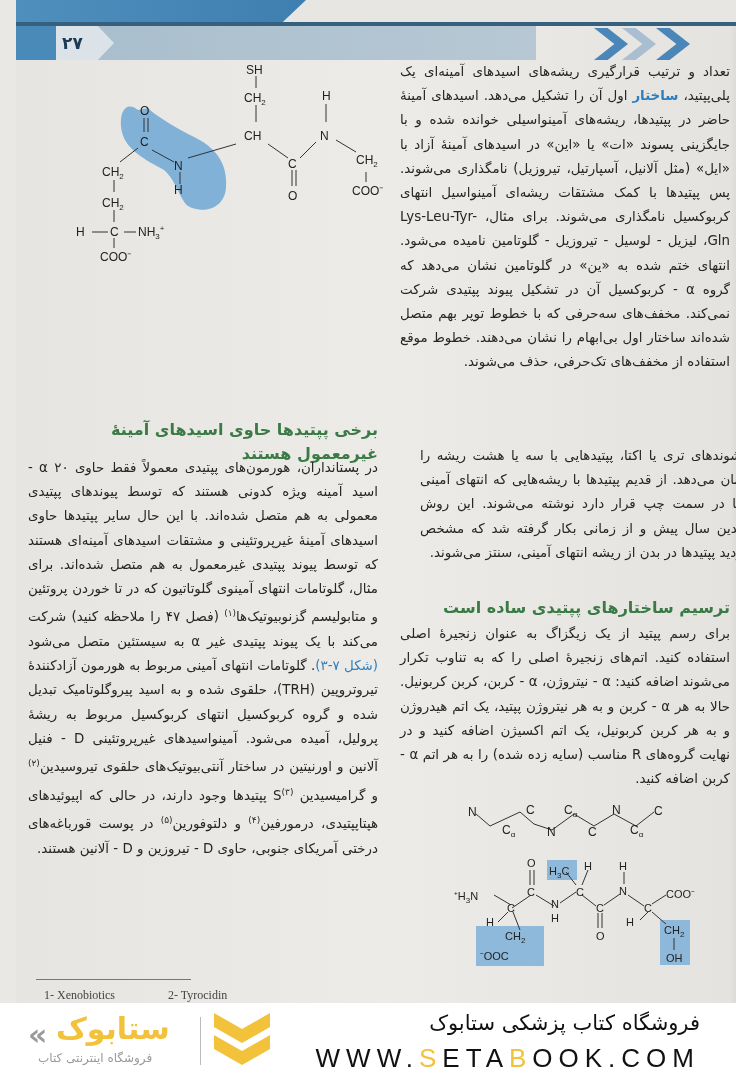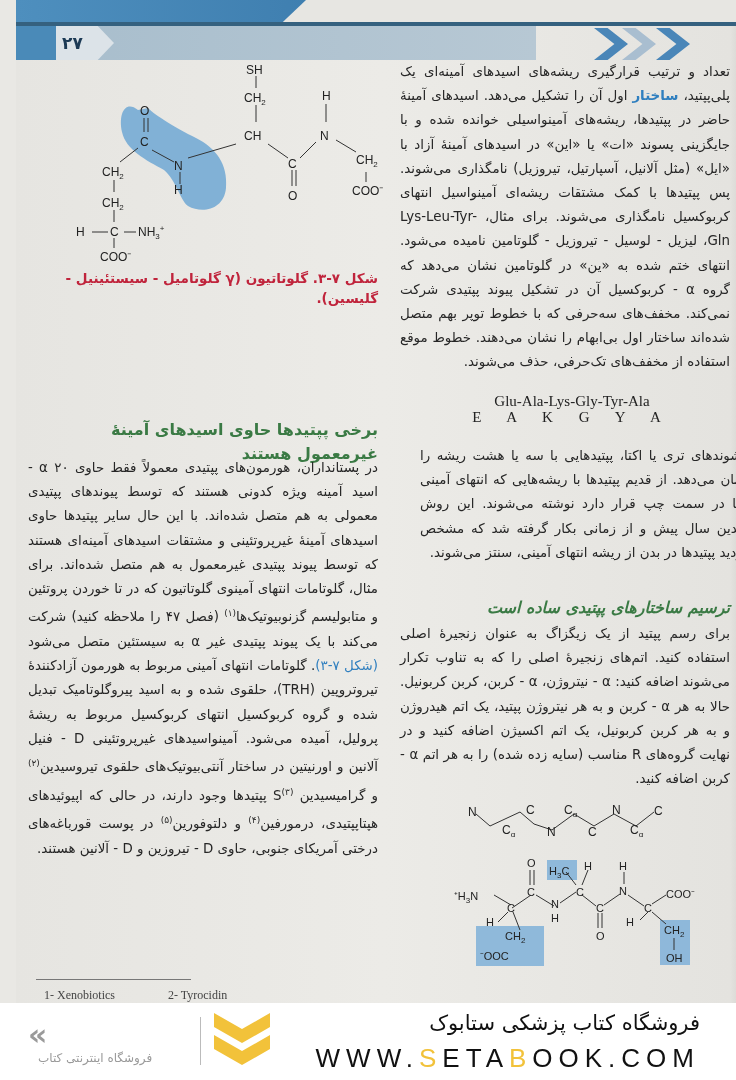--- a/index.html
+++ b/index.html
@@ -73,28 +73,24 @@
   <div class="hdr-page-box"></div>
   <div class="hdr-page-num">۲۷</div>
   <div class="chev chev1"></div>
   <div class="chev chev2"></div>
   <div class="chev chev3"></div>
 
   <div class="col col-right">
     <span>تعداد و ترتیب قرارگیری ریشه‌های اسیدهای آمینه‌ای یک پلی‌پپتید، </span><span class="hl-blue">ساختار</span><span> اول آن را تشکیل می‌دهد. اسیدهای آمینهٔ حاضر در پپتیدها، ریشه‌های آمینواسیلی خوانده شده و با جایگزینی پسوند «ات» یا «این» در اسیدهای آمینهٔ آزاد با «ایل» (مثل آلانیل، آسپارتیل، تیروزیل) نامگذاری می‌شوند. پس پپتیدها با کمک مشتقات ریشه‌ای آمینواسیل انتهای کربوکسیل نامگذاری می‌شوند. برای مثال، Lys-Leu-Tyr-Gln، لیزیل - لوسیل - تیروزیل - گلوتامین نامیده می‌شود. انتهای ختم شده به «ین» در گلوتامین نشان می‌دهد که گروه α - کربوکسیل آن در تشکیل پیوند پپتیدی شرکت نمی‌کند. مخفف‌های سه‌حرفی که با خطوط توپر بهم متصل شده‌اند ساختار اول بی‌ابهام را نشان می‌دهند. خطوط موقع استفاده از مخفف‌های تک‌حرفی، حذف می‌شوند.</span>
   </div>
 
-  <div class="seq">
-    <div>Glu-Ala-Lys-Gly-Tyr-Ala</div>
-    <div class="letters">E A K G Y A</div>
-  </div>
 
   <div class="col" style="left:384px; top:444px; width:330px;margin-left:20px;">پیشوندهای تری یا اکتا، پپتیدهایی با سه یا هشت ریشه را نشان می‌دهد. از قدیم پپتیدها با ریشه‌هایی که انتهای آمینی آنها در سمت چپ قرار دارد نوشته می‌شوند. این روش چندین سال پیش و از زمانی بکار گرفته شد که مشخص گردید پپتیدها در بدن از ریشه انتهای آمینی، سنتز می‌شوند.</div>
 
-  <div class="h-green" style="left:384px; top:596px; width:330px;font-style:italic;">ترسیم ساختارهای پپتیدی ساده است</div>
+  <div class="h-green" style="left:384px; top:596px; width:330px;">ترسیم ساختارهای پپتیدی ساده است</div>
 
   <div class="col" style="left:384px; top:622px; width:330px;">برای رسم پپتید از یک زیگزاگ به عنوان زنجیرهٔ اصلی استفاده کنید. اتم‌های زنجیرهٔ اصلی را که به تناوب تکرار می‌شوند اضافه کنید: α - نیتروژن، α - کربن، کربن کربونیل. حالا به هر α - کربن و به هر نیتروژن پپتید، یک اتم هیدروژن و به هر کربن کربونیل، یک اتم اکسیژن اضافه کنید و در نهایت گروه‌های R مناسب (سایه زده شده) را به هر اتم α - کربن اضافه کنید.</div>
 
   <svg style="position:absolute; left:400px; top:800px;" width="290" height="170" viewBox="0 0 290 170">
 
     <g stroke="#333" stroke-width="1" fill="none">
       <polyline points="60,14 74,26 104,12 118,24 136,30 158,14 178,26 198,14 220,26 238,12"></polyline>
     </g>
     <text x="52" y="16" font-size="12">N</text>
     <text x="86" y="34" font-size="12">C<tspan font-size="8" dy="3">α</tspan></text>
@@ -193,38 +189,38 @@
     <text x="300" y="104" font-size="12">CH<tspan font-size="8" dy="3">2</tspan></text>
     <text x="296" y="135" font-size="12">COO⁻</text>
     <text x="46" y="116" font-size="12">CH<tspan font-size="8" dy="3">2</tspan></text>
     <text x="46" y="147" font-size="12">CH<tspan font-size="8" dy="3">2</tspan></text>
     <text x="20" y="176" font-size="12">H</text>
     <text x="54" y="176" font-size="12">C</text>
     <text x="82" y="176" font-size="12">NH<tspan font-size="8" dy="3">3</tspan><tspan font-size="8" dy="-8">+</tspan></text>
     <text x="44" y="201" font-size="12">COO⁻</text>
   </svg>
 
-  <div class="fig-caption">شکل ۷-۳. گلوتاتیون (γ گلوتامیل - سیستئینیل - گلیسین).</div>
 
   <div class="h-green" style="left:12px; top:418px; width:350px;">برخی پپتیدها حاوی اسیدهای آمینهٔ غیرمعمول هستند</div>
 
   <div class="col col-left">
     <span>در پستانداران، هورمون‌های پپتیدی معمولاً فقط حاوی ۲۰ α - اسید آمینه ویژه کدونی هستند که توسط پیوندهای پپتیدی معمولی به هم متصل شده‌اند. با این حال سایر پپتیدها حاوی اسیدهای آمینهٔ غیرپروتئینی و مشتقات اسیدهای آمینه‌ای هستند که توسط پیوند پپتیدی غیرمعمول به هم متصل شده‌اند. برای مثال، گلوتامات انتهای آمینوی گلوتاتیون که در تا خوردن پروتئین و متابولیسم گزنوبیوتیک‌ها</span><span class="sup">(۱)</span><span> (فصل ۴۷ را ملاحظه کنید) شرکت می‌کند با یک پیوند پپتیدی غیر α به سیستئین متصل می‌شود </span><span class="ref-blue">(شکل ۷-۳)</span><span>. گلوتامات انتهای آمینی مربوط به هورمون آزادکنندهٔ تیروتروپین (TRH)، حلقوی شده و به اسید پیروگلوتامیک تبدیل شده و گروه کربوکسیل انتهای کربوکسیل مربوط به ریشهٔ پرولیل، آمیده می‌شود. آمینواسیدهای غیرپروتئینی D - فنیل آلانین و اورنیتین در ساختار آنتی‌بیوتیک‌های حلقوی تیروسیدین</span><span class="sup">(۲)</span><span> و گرامیسیدین S</span><span class="sup">(۳)</span><span> پپتیدها وجود دارند، در حالی که اپیوئیدهای هپتاپپتیدی، درمورفین</span><span class="sup">(۴)</span><span> و دلتوفورین</span><span class="sup">(۵)</span><span> در پوست قورباغه‌های درختی آمریکای جنوبی، حاوی D - تیروزین و D - آلانین هستند.</span>
   </div>
 
   <div class="fn-rule"></div>
   <div class="footnotes">
     <span>1- Xenobiotics</span>
     <span style="margin-left:50px;margin-top:35px;">2- Tyrocidin</span>
   </div>
 </div>
 
 <div class="ad">
   <div class="logo-wrap">
     <div class="logo-arrows">«</div>
+    <div class="logo-text">ستابوک</div>
     <div class="logo-sub">فروشگاه اینترنتی کتاب</div>
   </div>
   <div class="logo-sep"></div>
   <svg class="logo-chev" viewBox="0 0 56 60">
     <polygon points="0,0 28,16 56,0 56,14 28,30 0,14" fill="#f2c23a"></polygon>
     <polygon points="0,22 28,38 56,22 56,36 28,52 0,36" fill="#f2c23a"></polygon>
   </svg>
   <div class="ad-title">فروشگاه کتاب پزشکی ستابوک</div>
   <div class="ad-url"><span>WWW.</span><span class="y">S</span><span>ETA</span><span class="y">B</span><span>OOK.COM</span></div>
 </div>

